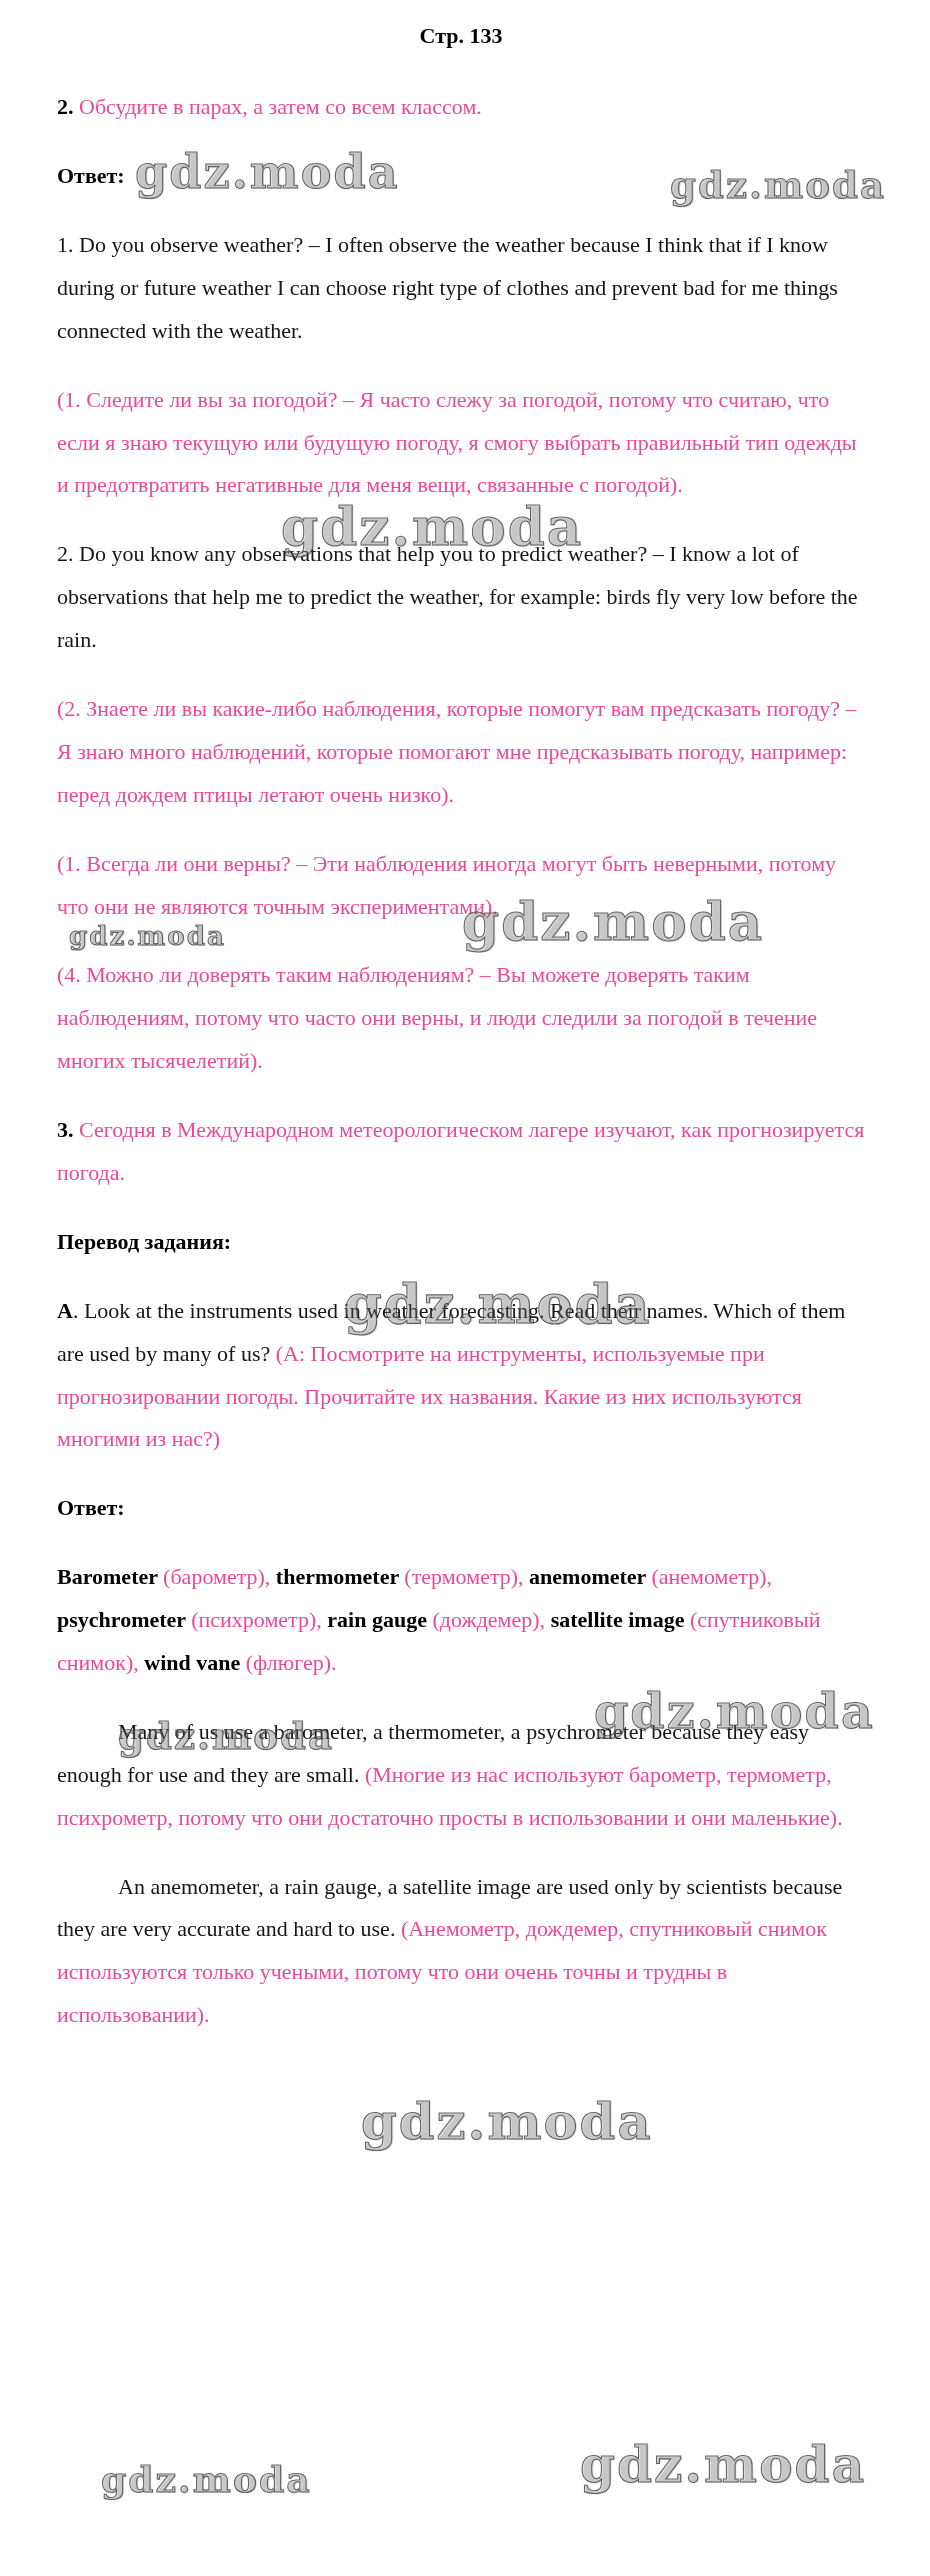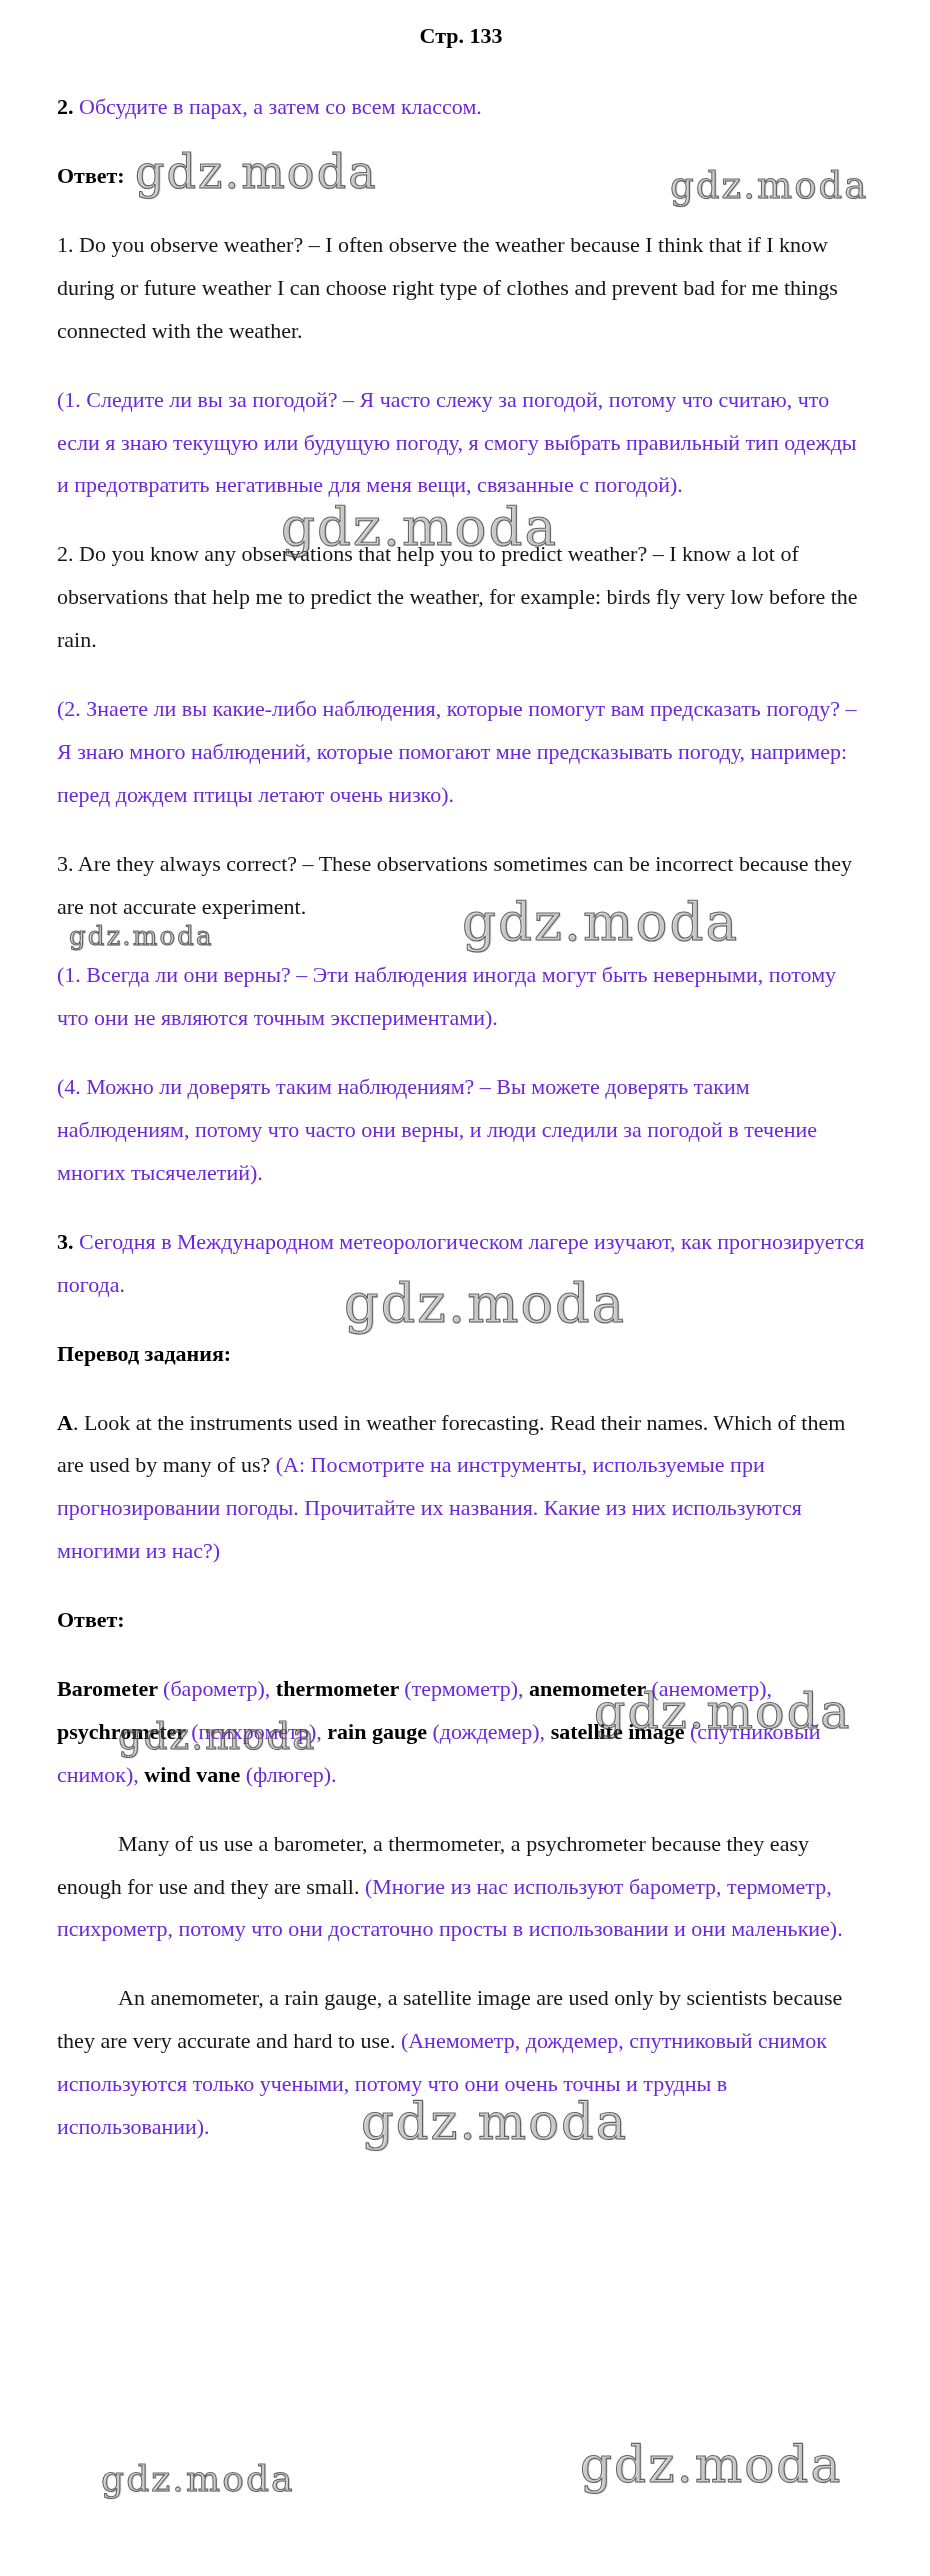--- a/index.html
+++ b/index.html
@@ -30,26 +30,26 @@
   .para {
     position: relative;
     z-index: 1;
     margin: 0 0 26px 0;
   }
   .para.indent {
     text-indent: 61px;
   }
   .run-b { font-weight: bold; color: #000000; }
   .run-n { font-weight: normal; color: #161616; }
-  .run-g { font-weight: normal; color: #6d28d9; }
+  .run-g { font-weight: normal; color: #ec4899; }
   .watermark {
     position: absolute;
     z-index: 3;
     font-family: "DejaVu Serif", "Liberation Serif", serif;
-    font-weight: 400;
+    font-weight: 700;
     letter-spacing: 2.1px;
     line-height: 1;
     color: rgba(135, 135, 135, 0.28);
     -webkit-text-stroke: 1.1px rgba(75, 75, 75, 0.85);
     text-shadow: 1.4px 1.4px 0 rgba(0, 0, 0, 0.12);
     pointer-events: none;
     white-space: nowrap;
   }
 </style>
 </head>
@@ -57,21 +57,20 @@
 
 <div class="page">
   <div class="page-header">Стр. 133</div>
   <div>
       <p class="para"><span class="run-b">2. </span><span class="run-g">Обсудите в парах, а затем со всем классом.</span></p>
       <p class="para"><span class="run-b">Ответ:</span></p>
       <p class="para"><span class="run-n">1. Do you observe weather? – I often observe the weather because I think that if I know during or future weather I can choose right type of clothes and prevent bad for me things connected with the weather.</span></p>
       <p class="para"><span class="run-g">(1. Следите ли вы за погодой? – Я часто слежу за погодой, потому что считаю, что если я знаю текущую или будущую погоду, я смогу выбрать правильный тип одежды и предотвратить негативные для меня вещи, связанные с погодой).</span></p>
       <p class="para"><span class="run-n">2. Do you know any observations that help you to predict weather? – I know a lot of observations that help me to predict the weather, for example: birds fly very low before the rain.</span></p>
       <p class="para"><span class="run-g">(2. Знаете ли вы какие-либо наблюдения, которые помогут вам предсказать погоду? – Я знаю много наблюдений, которые помогают мне предсказывать погоду, например: перед дождем птицы летают очень низко).</span></p>
-      <p class="para"><span class="run-n">3. Are they always correct? – These observations sometimes can be incorrect because they are not accurate experiment.</span></p>
       <p class="para"><span class="run-g">(1. Всегда ли они верны? – Эти наблюдения иногда могут быть неверными, потому что они не являются точным экспериментами).</span></p>
       <p class="para"><span class="run-g">(4. Можно ли доверять таким наблюдениям? – Вы можете доверять таким наблюдениям, потому что часто они верны, и люди следили за погодой в течение многих тысячелетий).</span></p>
       <p class="para" style=""><span class="run-b">3. </span><span class="run-g">Сегодня в Международном метеорологическом лагере изучают, как прогнозируется погода.</span></p>
       <p class="para"><span class="run-b">Перевод задания:</span></p>
       <p class="para"><span class="run-b">A</span><span class="run-n">. Look at the instruments used in weather forecasting. Read their names. Which of them are used by many of us? </span><span class="run-g">(А: Посмотрите на инструменты, используемые при прогнозировании погоды. Прочитайте их названия. Какие из них используются многими из нас?)</span></p>
       <p class="para"><span class="run-b">Ответ:</span></p>
       <p class="para"><span class="run-b">Barometer </span><span class="run-g">(барометр), </span><span class="run-b">thermometer </span><span class="run-g">(термометр), </span><span class="run-b">anemometer </span><span class="run-g">(анемометр), </span><span class="run-b">psychrometer </span><span class="run-g">(психрометр), </span><span class="run-b">rain gauge </span><span class="run-g">(дождемер), </span><span class="run-b">satellite image </span><span class="run-g">(спутниковый снимок), </span><span class="run-b">wind vane </span><span class="run-g">(флюгер).</span></p>
       <p class="para indent"><span class="run-n">Many of us use a barometer, a thermometer, a psychrometer because they easy enough for use and they are small. </span><span class="run-g">(Многие из нас используют барометр, термометр, психрометр, потому что они достаточно просты в использовании и они маленькие).</span></p>
       <p class="para indent"><span class="run-n">An anemometer, a rain gauge, a satellite image are used only by scientists because they are very accurate and hard to use. </span><span class="run-g">(Анемометр, дождемер, спутниковый снимок используются только учеными, потому что они очень точны и трудны в использовании).</span></p>
     </div>

